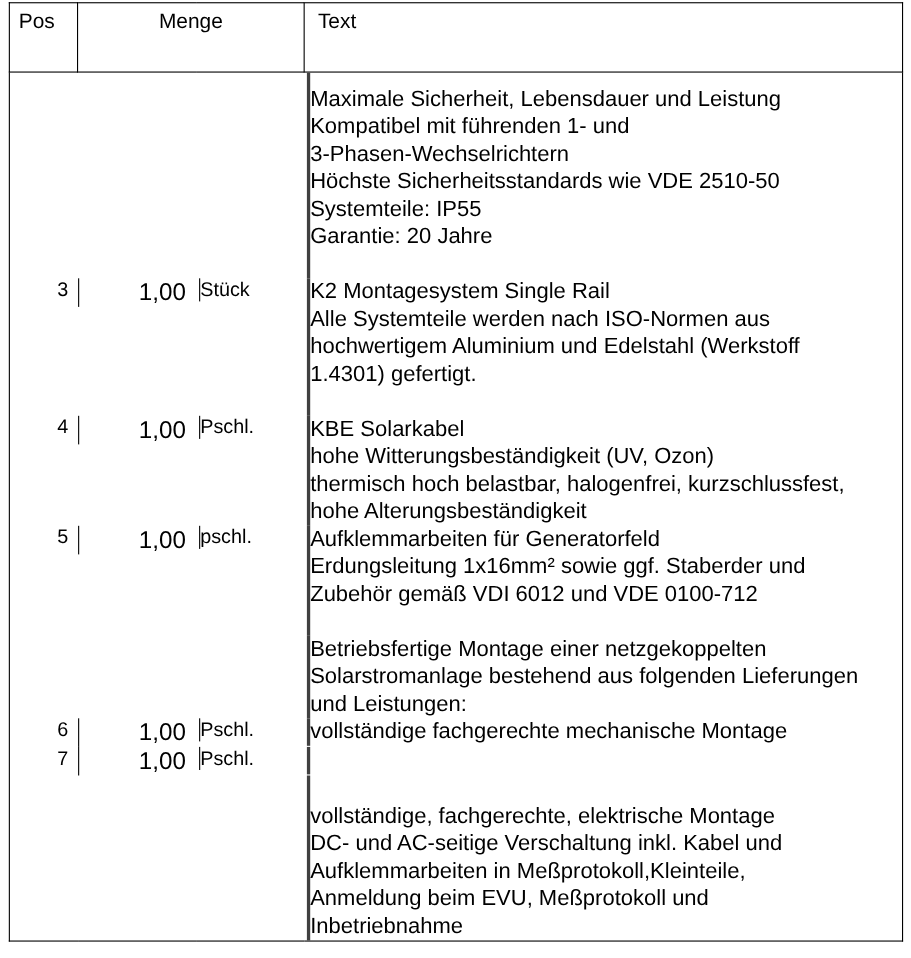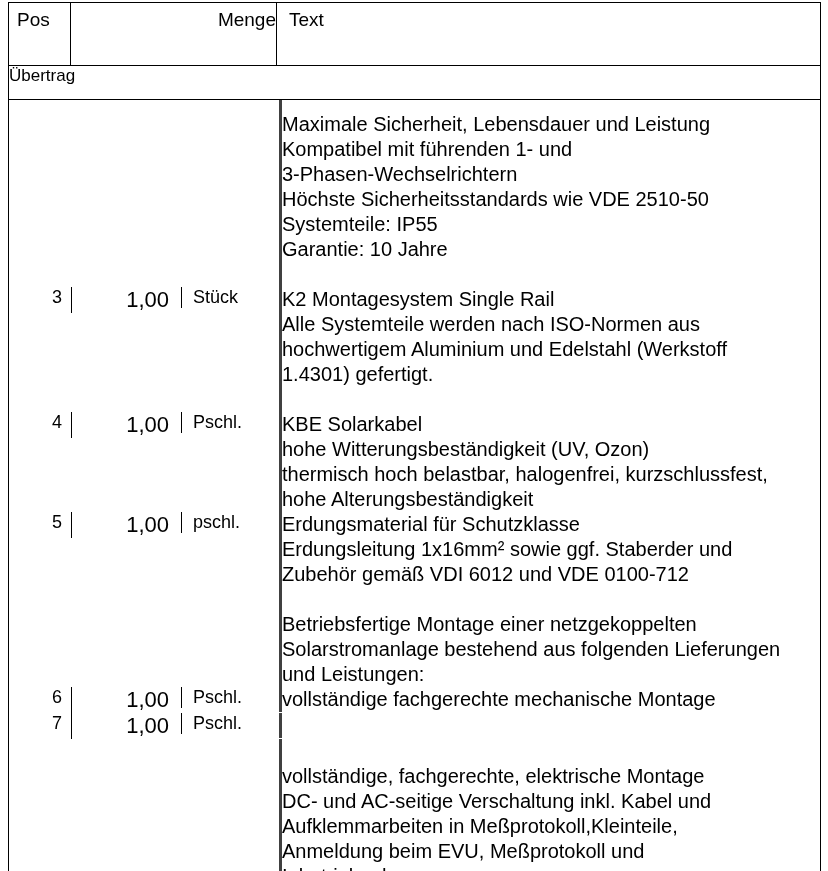--- a/index.html
+++ b/index.html
@@ -43,21 +43,21 @@
   .hdr td {
     height: 56px;
     font-size: 19px;
   }
   .hdr .h-pos {
     padding: 6px 0 0 8px;
     text-align: left;
   }
   .hdr .h-menge {
     padding: 6px 0 0 0;
-    text-align: right;
+    text-align: center;
   }
   .hdr .h-text {
     padding: 6px 0 0 12px;
     text-align: left;
   }
 
   
   .uebertrag td {
     height: 33px;
     font-size: 17px;
@@ -92,21 +92,21 @@
     text-align: right;
     padding-right: 12px;
     font-size: 22px;
     flex: 0 0 110px;
     border-left: 1px solid #000000;
   }
   .col-einh {
     width: 98px;
     box-sizing: border-box;
     text-align: left;
-    padding-left: 11px;
+    padding-left: 0;
     font-size: 18px;
     flex: 0 0 98px;
     border-left: 1px solid #000000;
   }
   .col-text {
     box-sizing: border-box;
     flex: 1 1 auto;
     font-size: 20px;
     line-height: 25px;
     border-left: 3px solid #404040;
@@ -129,40 +129,37 @@
       <col class="c-text">
     </colgroup>
 
     <tbody>
         <tr class="hdr">
       <td class="h-pos">Pos</td>
       <td class="h-menge" colspan="2">Menge</td>
       <td class="h-text">Text</td>
     </tr>
 
-    <tr class="uebertrag">
-      <td colspan="4">Übertrag</td>
-    </tr>
 
     <tr>
       <td class="body-cell" colspan="4">
         <div class="bodygrid">
 
           <div class="brow">
             <div class="col-pos"></div>
             <div class="col-menge"></div>
             <div class="col-einh"></div>
             <div class="col-text">
               <div class="spacer-sm"></div>
               <div class="line">Maximale Sicherheit, Lebensdauer und Leistung</div>
               <div class="line">Kompatibel mit führenden 1- und</div>
               <div class="line">3-Phasen-Wechselrichtern</div>
               <div class="line">Höchste Sicherheitsstandards wie VDE 2510-50</div>
               <div class="line">Systemteile: IP55</div>
-              <div class="line">Garantie: 10 Jahre</div>
+              <div class="line">Garantie: 20 Jahre</div>
               <div class="gapline"></div>
             </div>
           </div>
 
           <div class="brow">
             <div class="col-pos">3</div>
             <div class="col-menge">1,00</div>
             <div class="col-einh">Stück</div>
             <div class="col-text">
               <div class="line">K2 Montagesystem Single Rail</div>
@@ -183,21 +180,21 @@
               <div class="line">thermisch hoch belastbar, halogenfrei, kurzschlussfest,</div>
               <div class="line">hohe Alterungsbeständigkeit</div>
             </div>
           </div>
 
           <div class="brow">
             <div class="col-pos">5</div>
             <div class="col-menge">1,00</div>
             <div class="col-einh">pschl.</div>
             <div class="col-text">
-              <div class="line">Erdungsmaterial für Schutzklasse</div>
+              <div class="line">Aufklemmarbeiten für Generatorfeld</div>
               <div class="line">Erdungsleitung 1x16mm² sowie ggf. Staberder und</div>
               <div class="line">Zubehör gemäß VDI 6012 und VDE 0100-712</div>
               <div class="gapline"></div>
             </div>
           </div>
 
           <div class="brow">
             <div class="col-pos"></div>
             <div class="col-menge"></div>
             <div class="col-einh"></div>

